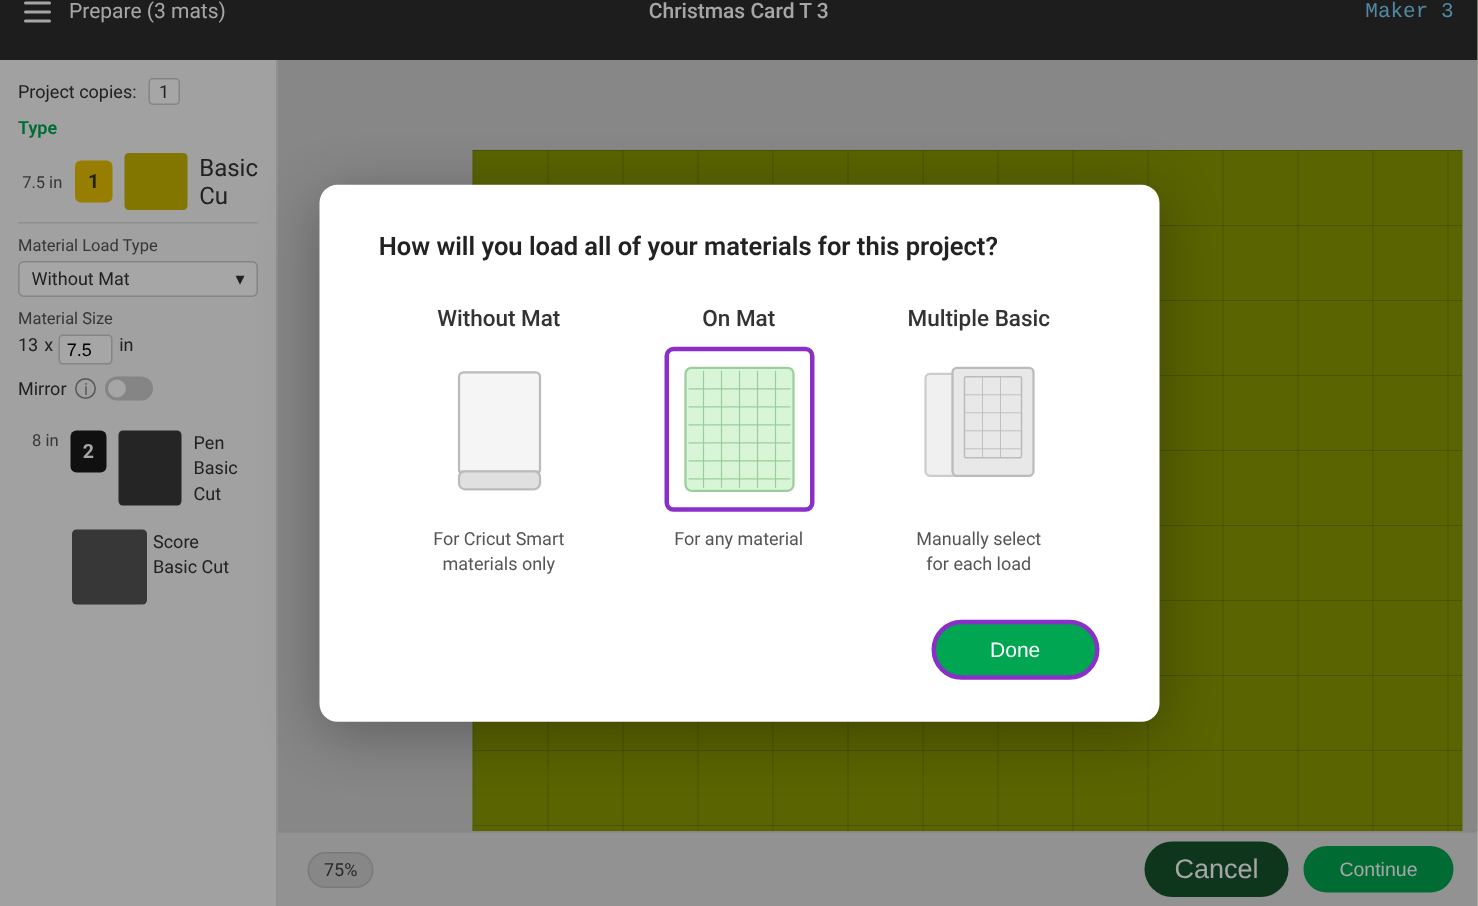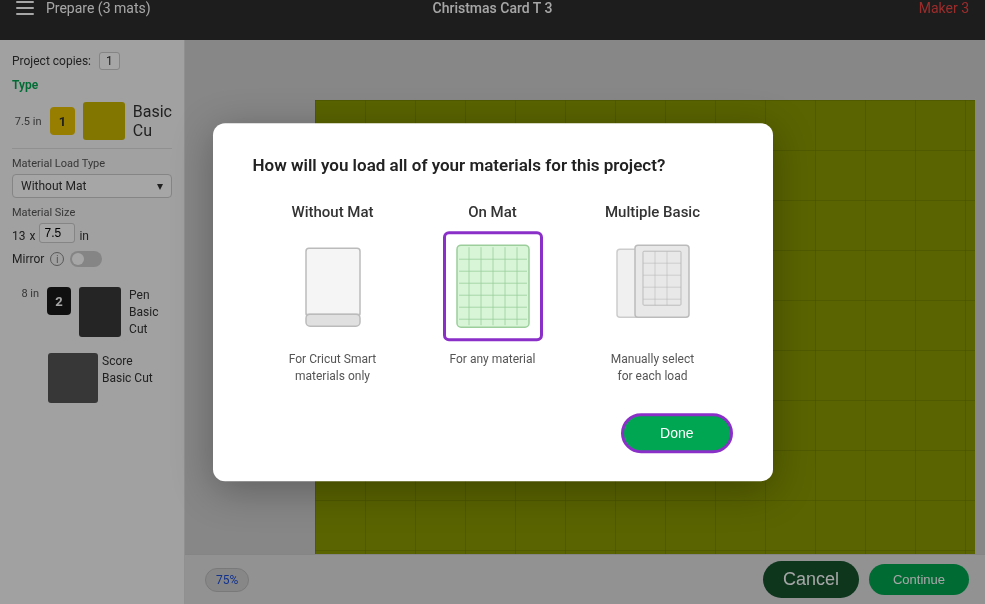--- a/index.html
+++ b/index.html
@@ -33,22 +33,23 @@
     }
     .top-bar-center {
       color: white;
       font-size: 14px;
       font-weight: 500;
       position: absolute;
       left: 50%;
       transform: translateX(-50%);
     }
     .top-bar-right {
-      color: #ef4444;
+      color: #7dd3fc;
       font-size: 14px;
+      font-family: Liberation Mono, monospace;
     }
     .hamburger-icon {
       width: 18px;
       height: 14px;
       display: flex;
       flex-direction: column;
       justify-content: space-between;
     }
     .hamburger-icon span {
       display: block;
@@ -153,21 +154,21 @@
       border-radius: 4px;
       padding: 4px 8px;
       font-size: 12px;
       color: #333;
       margin-bottom: 8px;
       width: 100%;
     }
 
     .material-size-row {
       display: flex;
-      align-items: flex-end;
+      align-items: flex-start;
       gap: 4px;
       font-size: 12px;
       color: #333;
       margin-bottom: 8px;
     }
     .size-input {
       background: white;
       border: 1px solid #ccc;
       border-radius: 3px;
       padding: 2px 4px;
@@ -266,21 +267,21 @@
       border-top: 1px solid #ccc;
       z-index: 1;
     }
 
     .zoom-badge {
       background: #d0d0d0;
       border: 1px solid #bbb;
       border-radius: 20px;
       padding: 4px 10px;
       font-size: 12px;
-      color: #1d4ed8;
+      color: #404040;
       position: absolute;
       left: 20px;
     }
 
     .cancel-btn {
       background: #14532d;
       color: white;
       border: none;
       border-radius: 20px;
       padding: 8px 20px;

